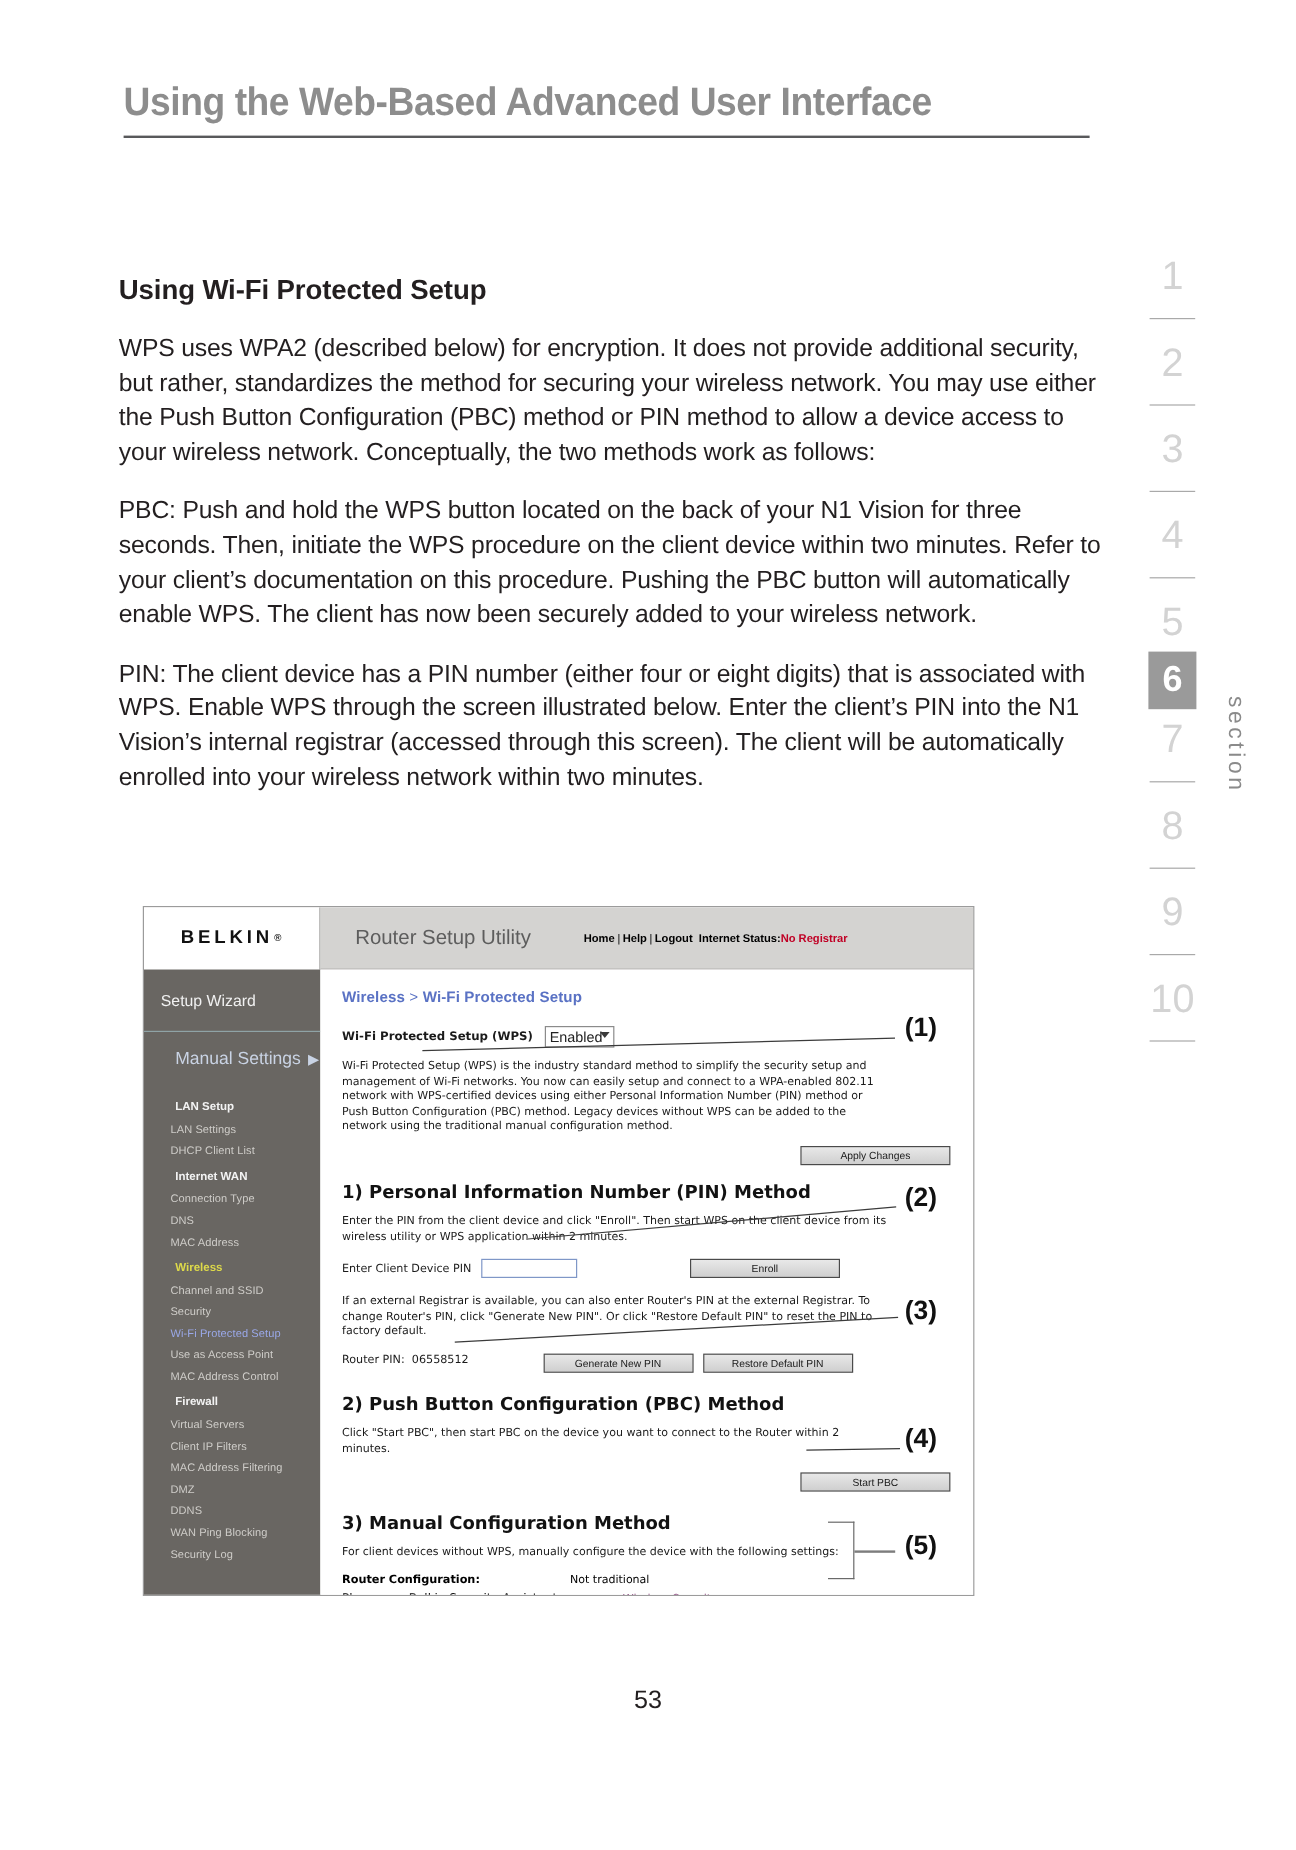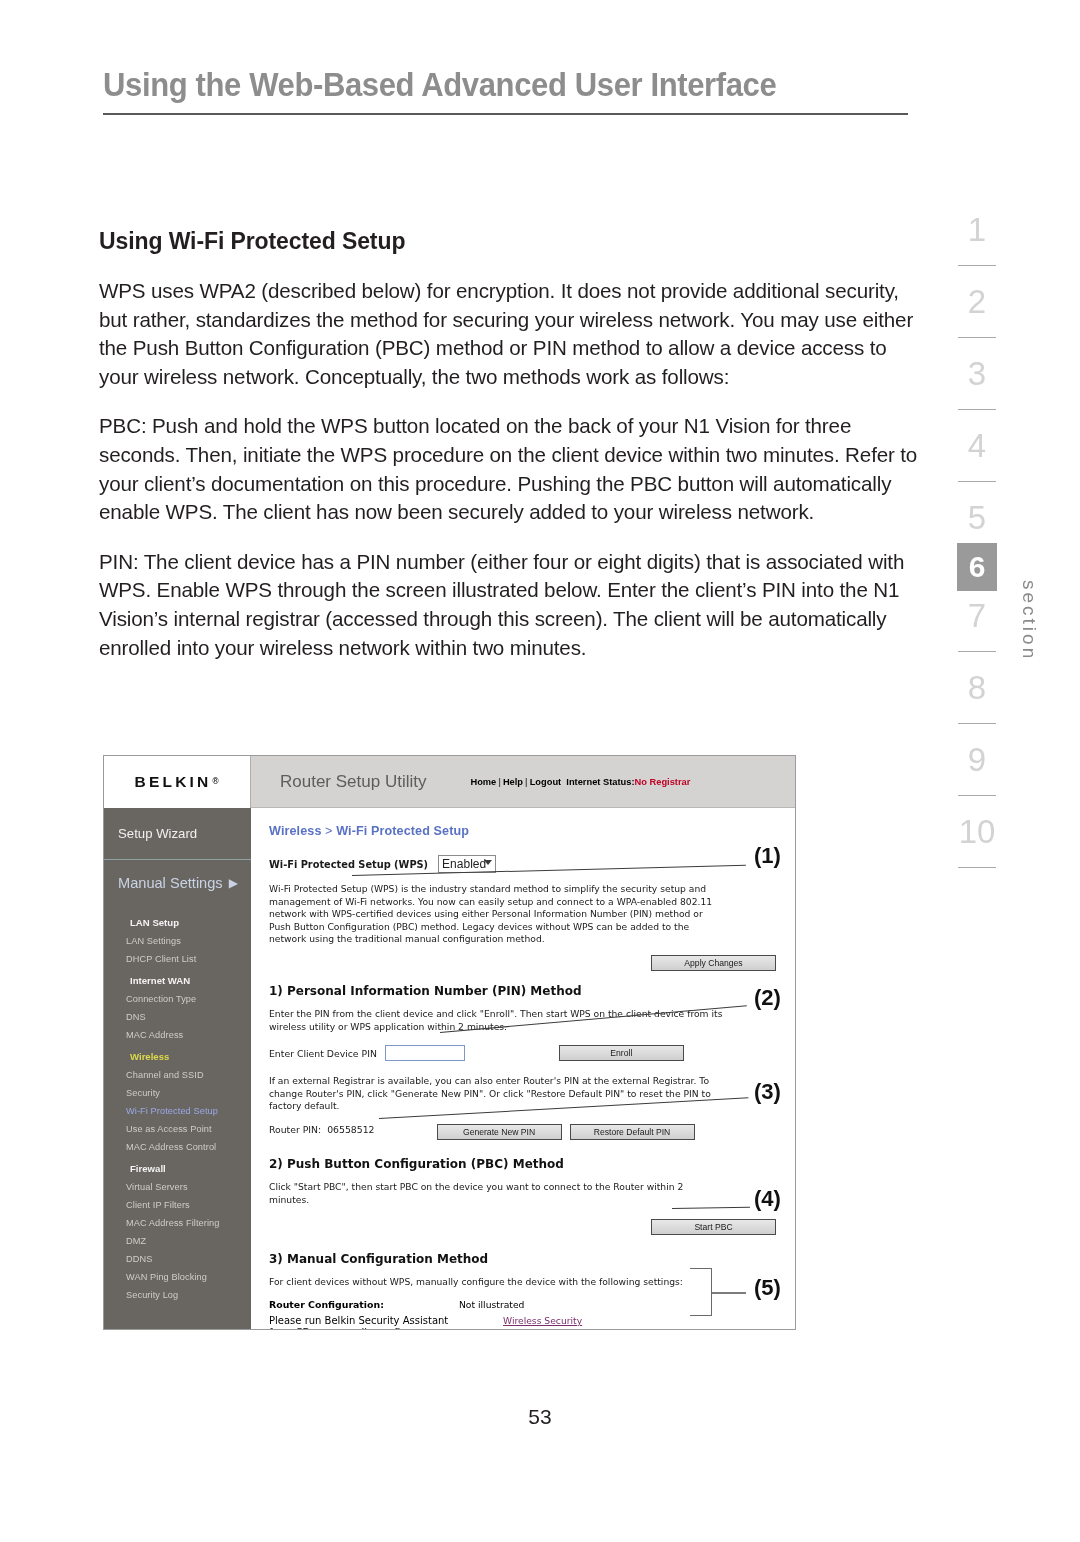--- a/index.html
+++ b/index.html
@@ -69,21 +69,21 @@
   }
 
   
   #page-number {
     position:absolute; left:0; right:0; top:1405px;
     text-align:center; font-size:21px; color:#231f20;
   }
 
   
   #router-ui {
-    position:absolute; left:103px; top:755px;
+    position:absolute; left:119px; top:755px;
     width:693px; height:575px;
     border:1px solid #9b9b9b;
     background:#ffffff;
     font-family:"DejaVu Sans", sans-serif;
     overflow:hidden;
   }
   #ru-topbar {
     height:52px; background:#d4d3d1; display:flex; align-items:center;
     border-bottom:1px solid #b9b8b6;
   }
@@ -113,21 +113,21 @@
   #ru-side {
     width:147px; background:#696662; color:#e8e8e8; flex:0 0 147px;
   }
   .side-wizard {
     height:52px; display:flex; align-items:center; padding-left:14px;
     font-size:13.2px; color:#f1f1f1;
     border-bottom:1px solid #8fa3a6;
     font-family:"Liberation Sans", sans-serif;
   }
   .side-manual {
-    height:46px; display:flex; align-items:center; padding-left:14px;
+    height:46px; display:flex; align-items:center; padding-left:26px;
     font-size:14.6px; color:#c9d3e4;
     font-family:"Liberation Sans", sans-serif;
   }
   .side-manual .arrow {
     margin-left:6px; font-size:12px; color:#c9d3e4;
   }
   .side-group {
     margin-top:11px; padding-left:26px;
     font-size:9.6px; font-weight:bold; color:#f3f3f3;
     font-family:"Liberation Sans", sans-serif;
@@ -167,21 +167,21 @@
   .btn {
     height:16px; border:1px solid #4a4a4a;
     background:linear-gradient(#e8e8e8,#cfcfcf);
     font-size:8.6px; color:#1a1a1a; display:flex;
     align-items:center; justify-content:center;
     font-family:"Liberation Sans", sans-serif;
   }
   .btn-wide { width:125px; }
   .row-right { display:flex; justify-content:flex-end; margin-top:9px; padding-right:3px; }
 
-  .sec-h { margin-top:13px; font-size:12px; font-weight:bold; color:#121212; }
+  .sec-h { margin-top:13px; font-size:15px; font-weight:bold; color:#121212; }
   .pin-row { margin-top:12px; display:flex; align-items:center; }
   .pin-lab { font-size:9.3px; color:#1a1a1a; }
   .pin-input {
     margin-left:8px; width:80px; height:16px;
     border:1px solid #7f97c7; background:#fff;
   }
   .pin-btn-wrap { margin-left:94px; }
 
   .rpin-row { margin-top:11px; display:flex; align-items:flex-start; }
   .rpin-lab { font-size:9.3px; color:#1a1a1a; white-space:nowrap; }
@@ -333,21 +333,21 @@
       <div class="desc">Click "Start PBC", then start PBC on the device you want to connect to the Router within 2 minutes.</div>
       <div class="row-right" style="margin-top:13px;">
         <div class="btn btn-wide">Start PBC</div>
       </div>
 
       <div class="sec-h" style="margin-top:17px;">3) Manual Configuration Method</div>
       <div class="desc" style="max-width:470px;">For client devices without WPS, manually configure the device with the following settings:</div>
 
       <div style="margin-top:10px; display:flex;">
         <span style="font-size:9.4px; font-weight:bold; width:190px;">Router Configuration:</span>
-        <span style="font-size:9.2px;">Not illustrated</span>
+        <span style="font-size:9.2px;">Not traditional</span>
       </div>
       <div style="margin-top:5px; display:flex;">
         <span style="font-size:10px; font-weight:normal; width:190px; line-height:12px;">
           <span>Please run Belkin Security Assistant</span><br>
           <span>from CD or manually configure</span>
         </span>
         <span style="font-size:9.2px; color:#7a2f6d; text-decoration:underline;margin-left:44px;">Wireless Security</span>
       </div>
     </div>
   </div>

